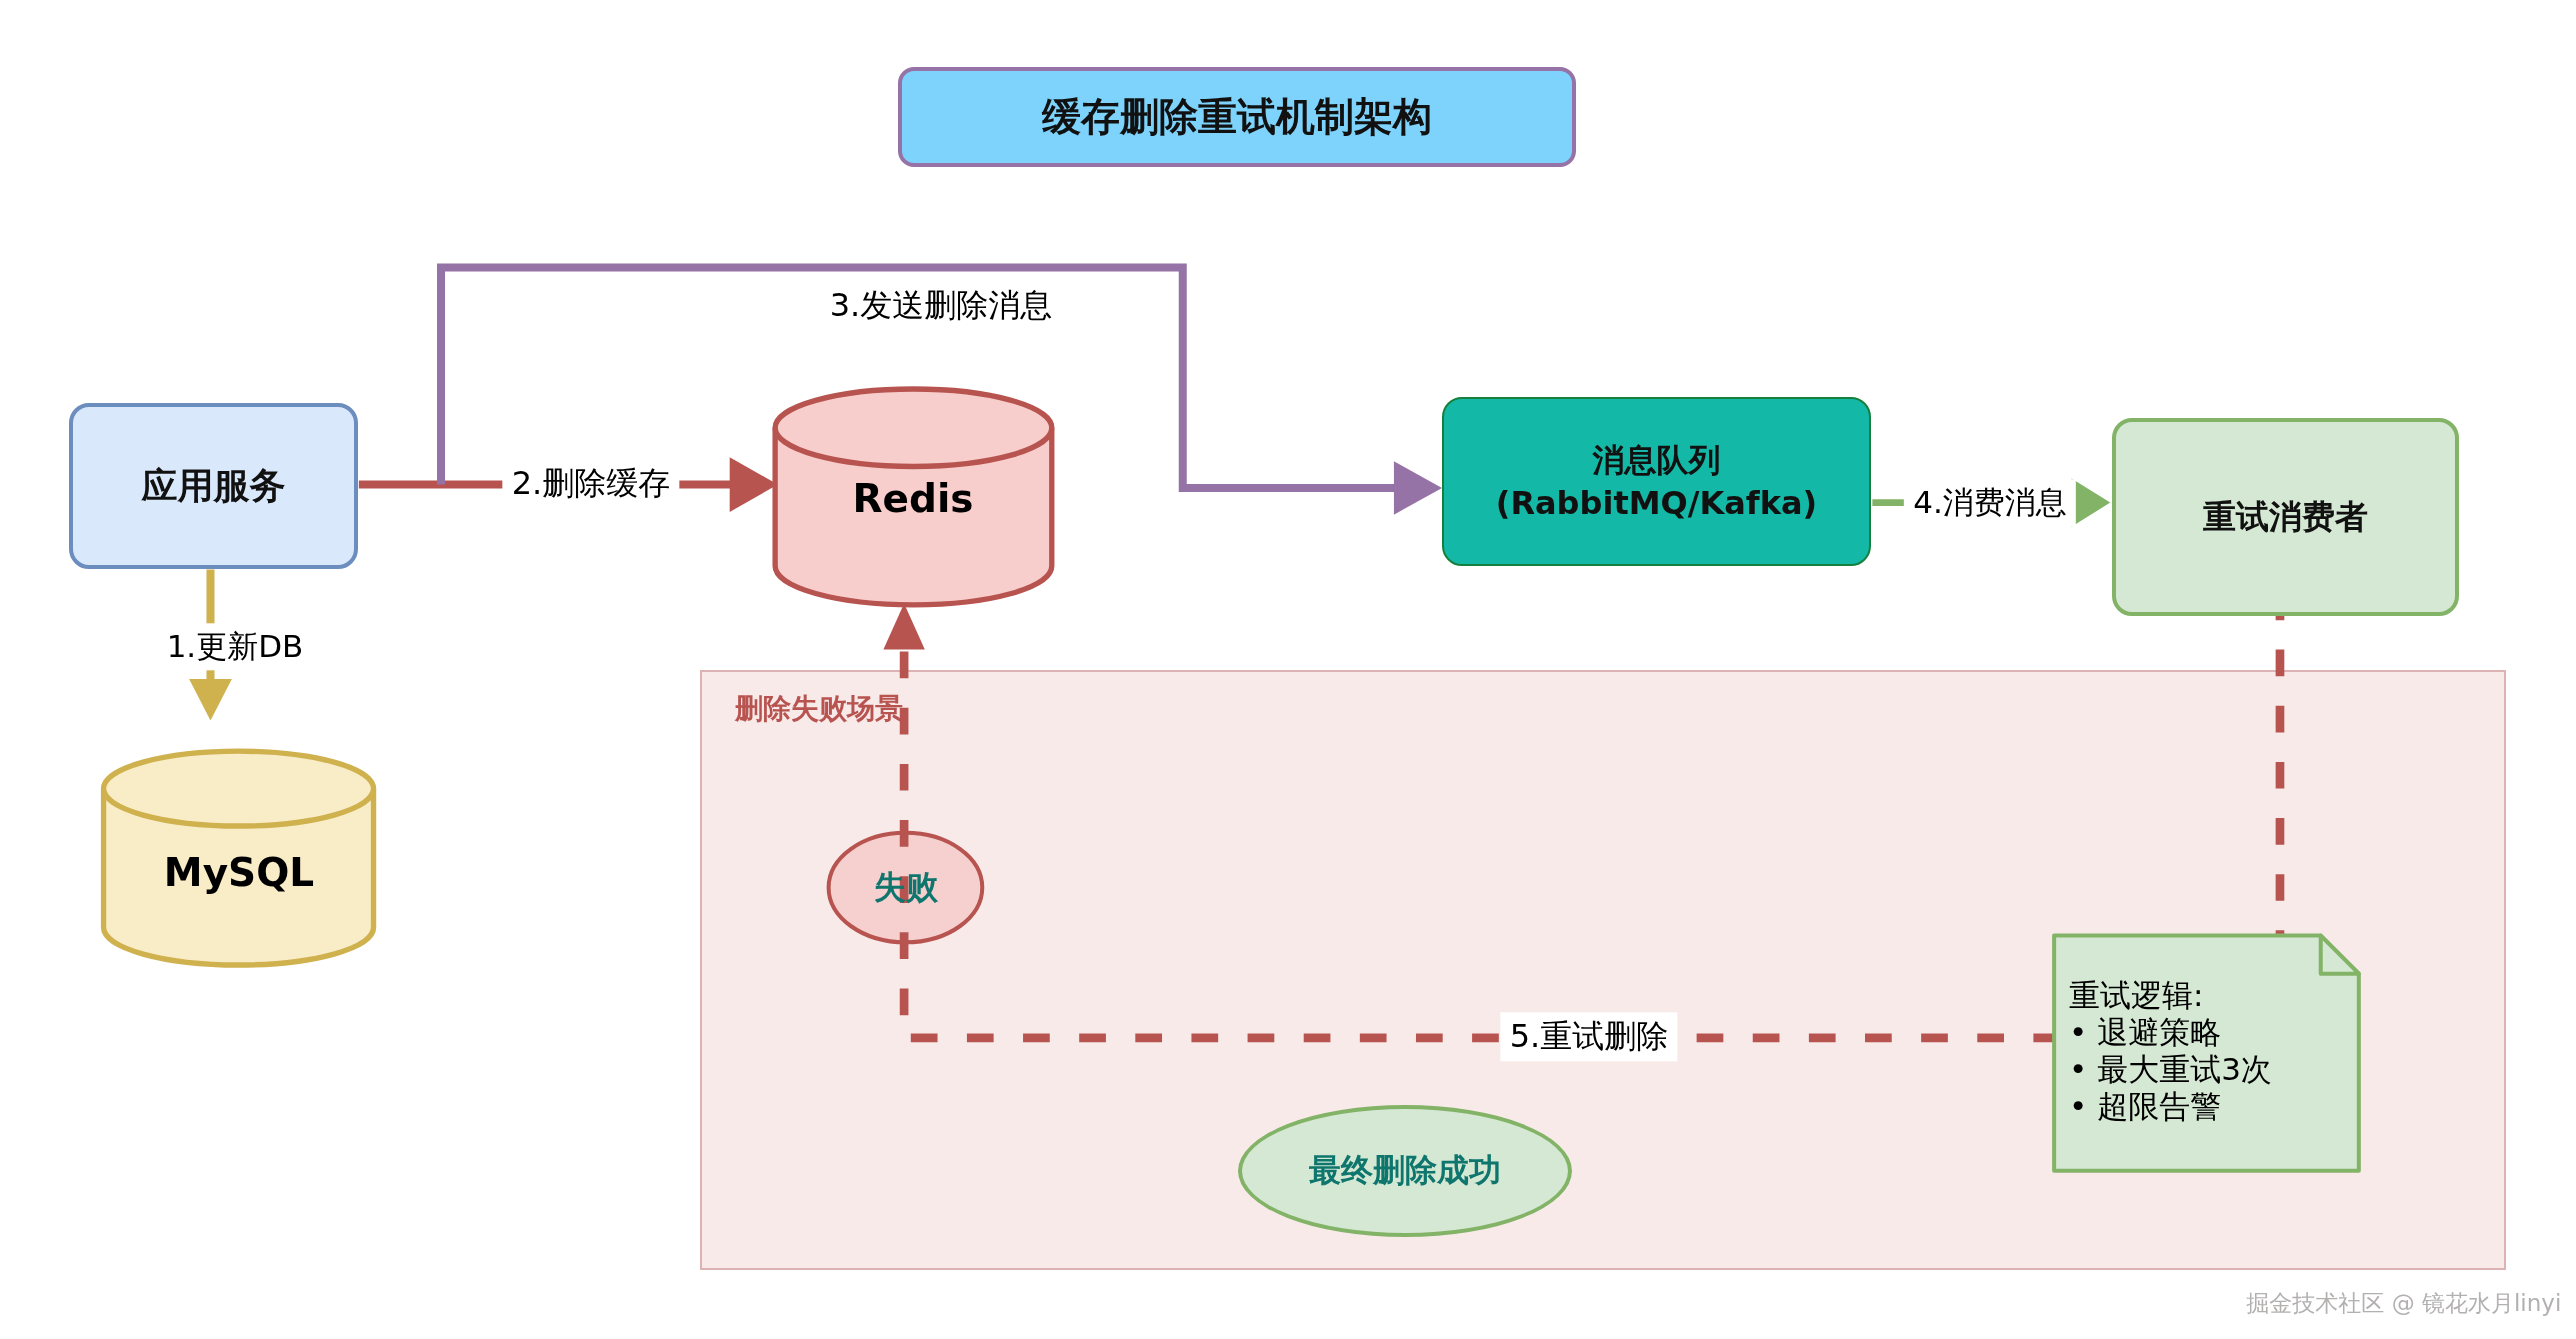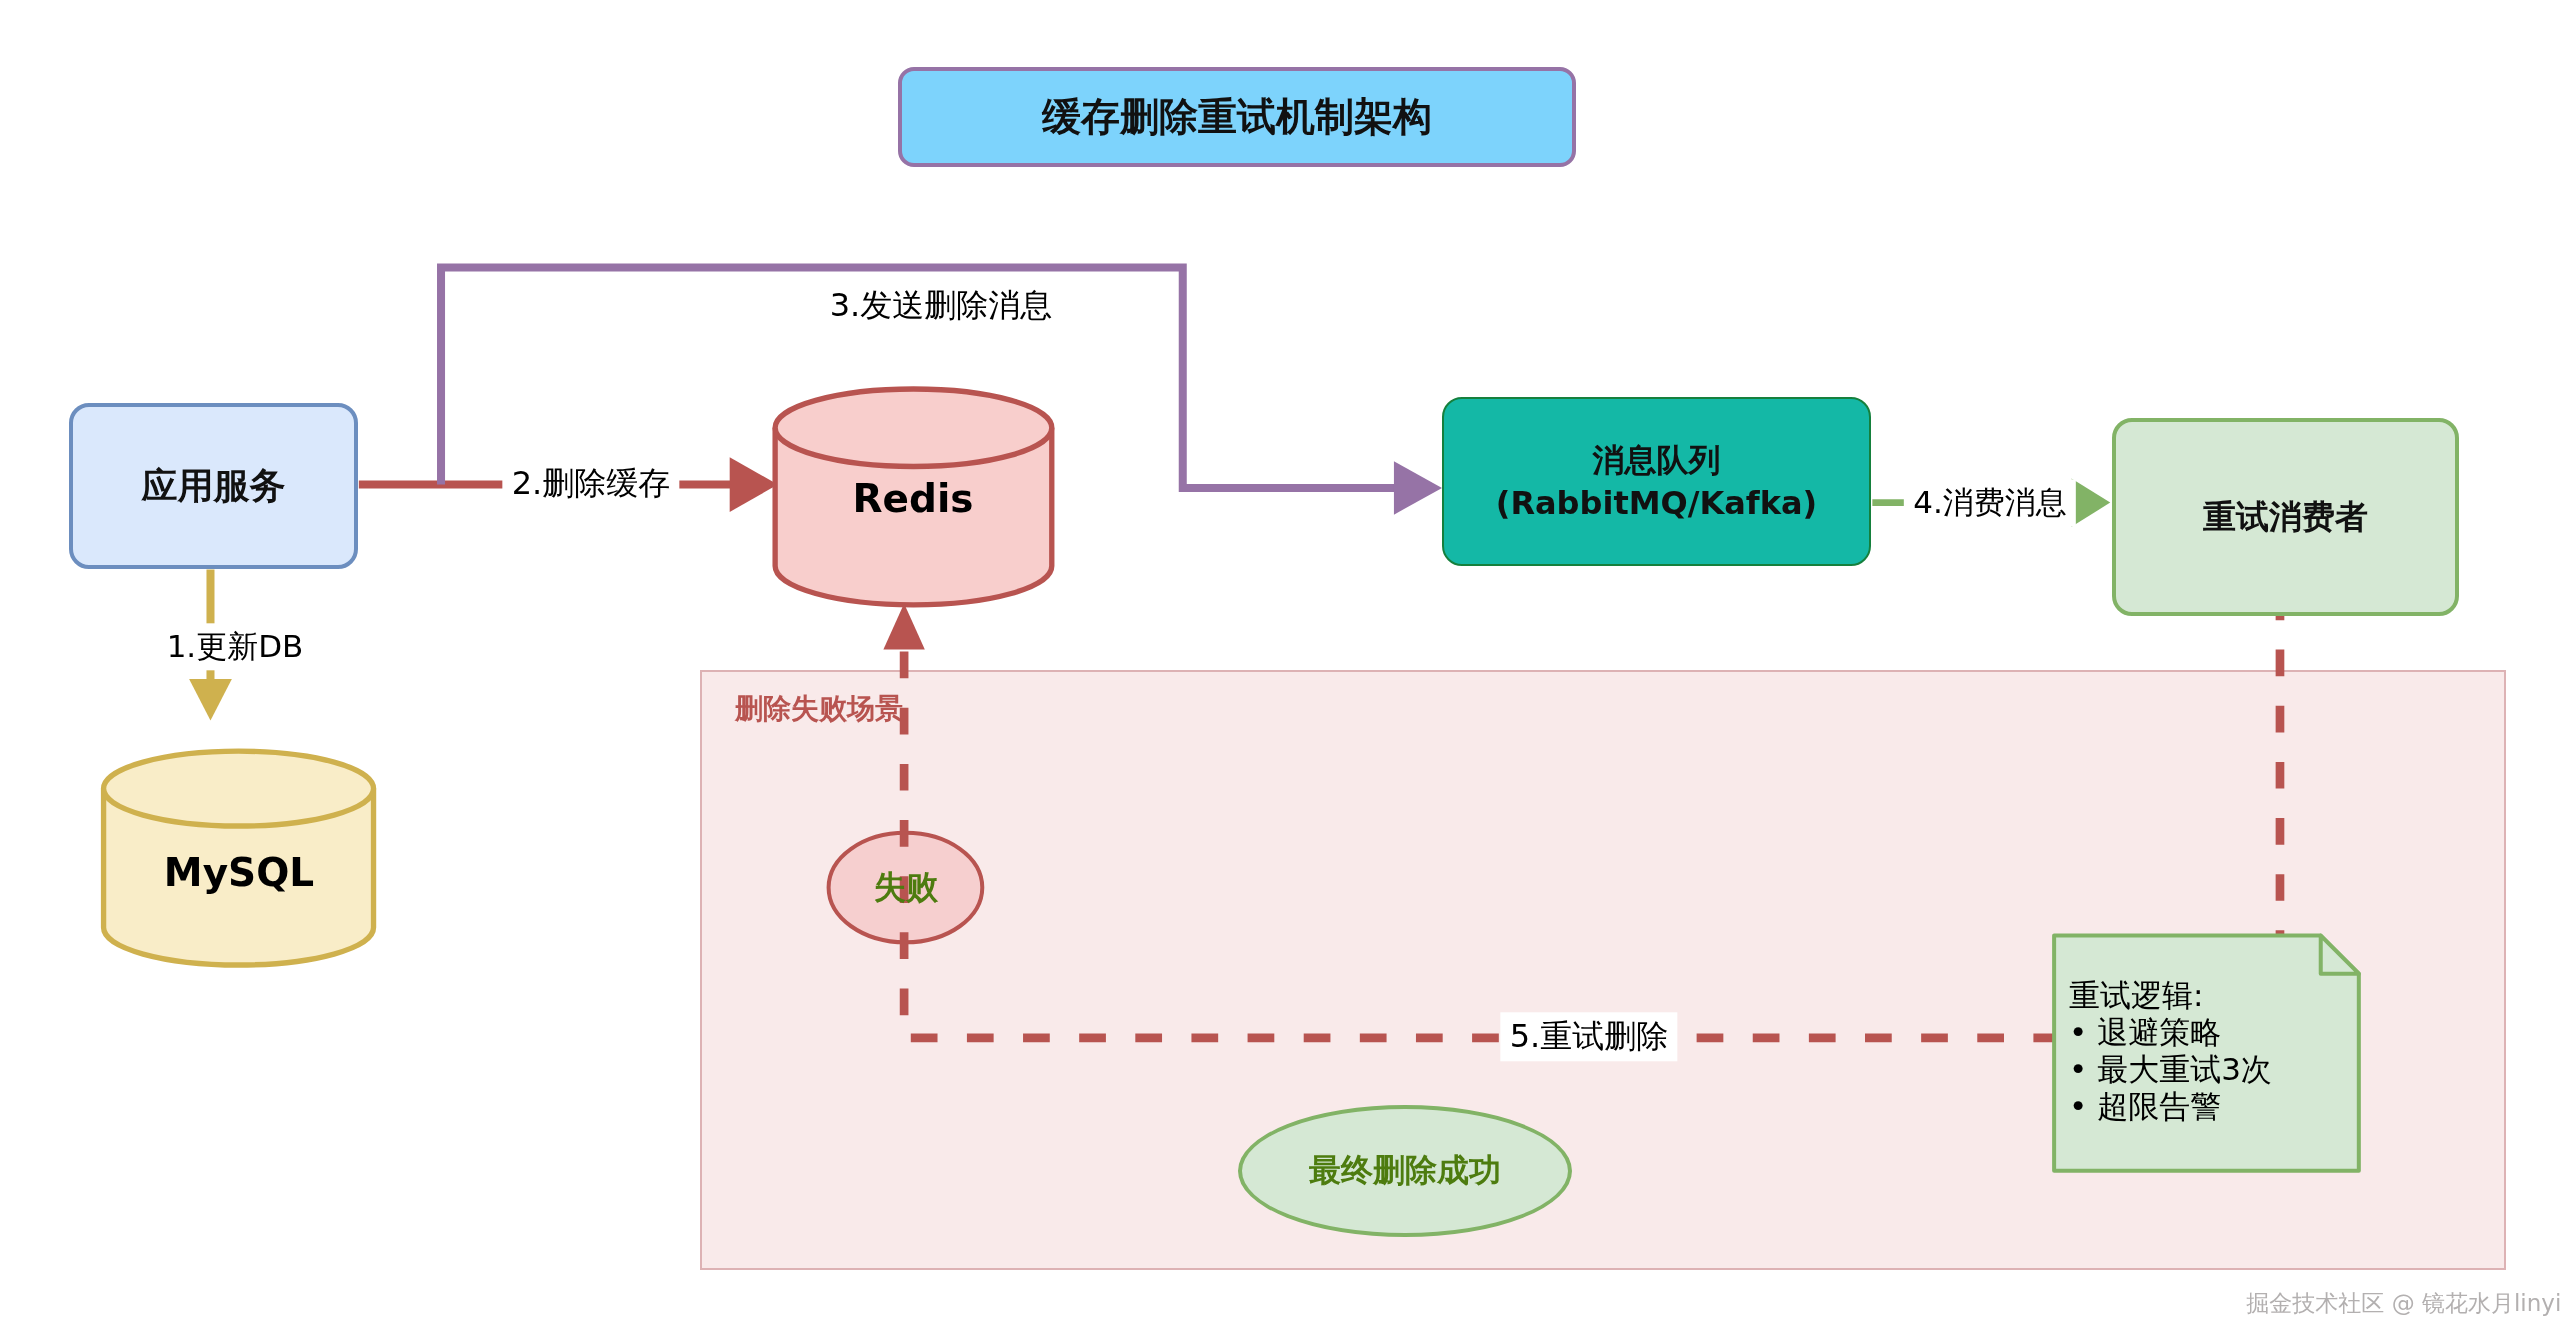--- a/index.html
+++ b/index.html
@@ -5,21 +5,21 @@
   html,body{margin:0;padding:0;background:#ffffff;}
   #canvas{position:relative;width:2576px;height:1340px;background:#ffffff;overflow:hidden;
           font-family:"DejaVu Sans","Liberation Sans",sans-serif;}
   #wires{position:absolute;left:0;top:0;width:2576px;height:1340px;}
   .node{position:absolute;display:flex;align-items:center;justify-content:center;
         text-align:center;font-weight:bold;color:#111;box-sizing:border-box;}
   .rounded{border-radius:20px;}
   .chip{position:absolute;transform:translate(-50%,-50%);background:#ffffff;
         padding:2.7px 9.4px;font-size:32px;color:#000;white-space:nowrap;}
   .ell{position:absolute;border-radius:50%;display:flex;align-items:center;justify-content:center;
-       font-weight:bold;color:#4d7c0f;box-sizing:border-box;}
+       font-weight:bold;color:#0f766e;box-sizing:border-box;}
   .cyl-label{position:absolute;transform:translate(-50%,-50%);font-weight:bold;color:#000;white-space:nowrap;}
   #title-box{left:898px;top:67px;width:678px;height:100px;background:#7dd3fc;border:4px solid #9673a6;
              border-radius:16px;font-size:39px;}
   #app-box{left:69px;top:403px;width:289px;height:166px;background:#dae8fc;border:4px solid #6c8ebf;
            font-size:36px;}
   #mq-box{left:1442px;top:397px;width:429px;height:169px;background:#14b8a6;border:2px solid #15803d;
           font-size:32px;flex-direction:column;line-height:43px;}
   #retry-box{left:2112px;top:418px;width:347px;height:198px;background:#d5e8d4;border:4px solid #82b366;
              font-size:33px;}
   #panel{position:absolute;left:700px;top:670px;width:1806px;height:600px;background:#f9eaea;

